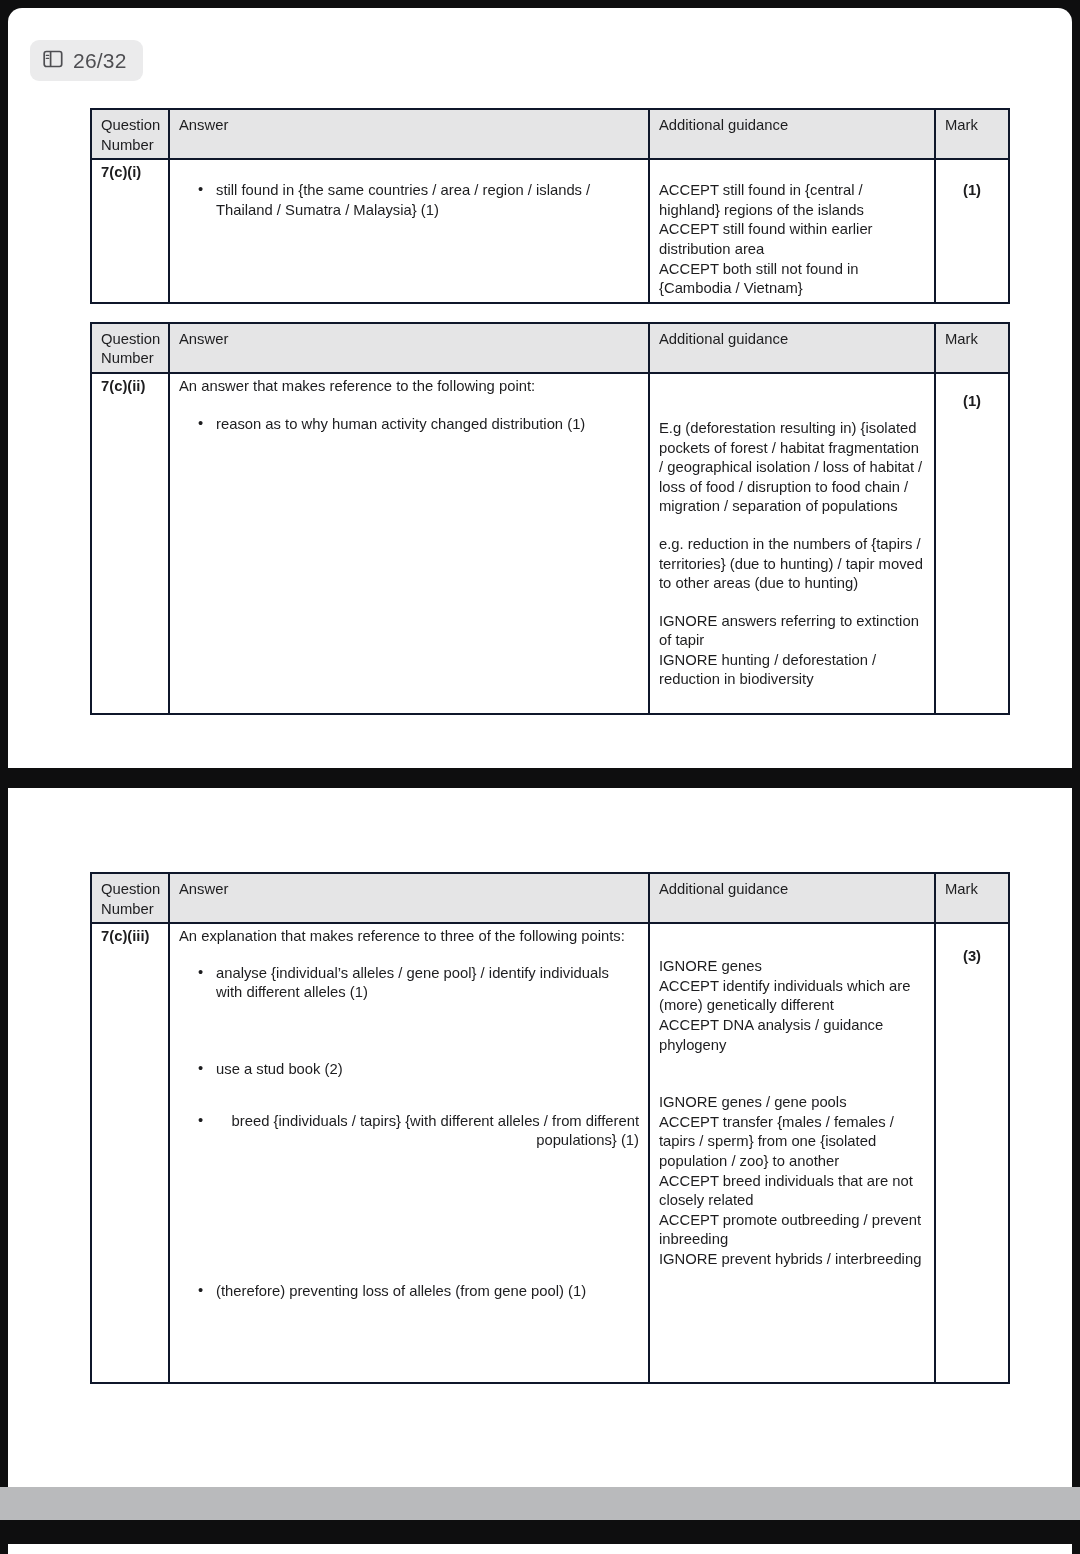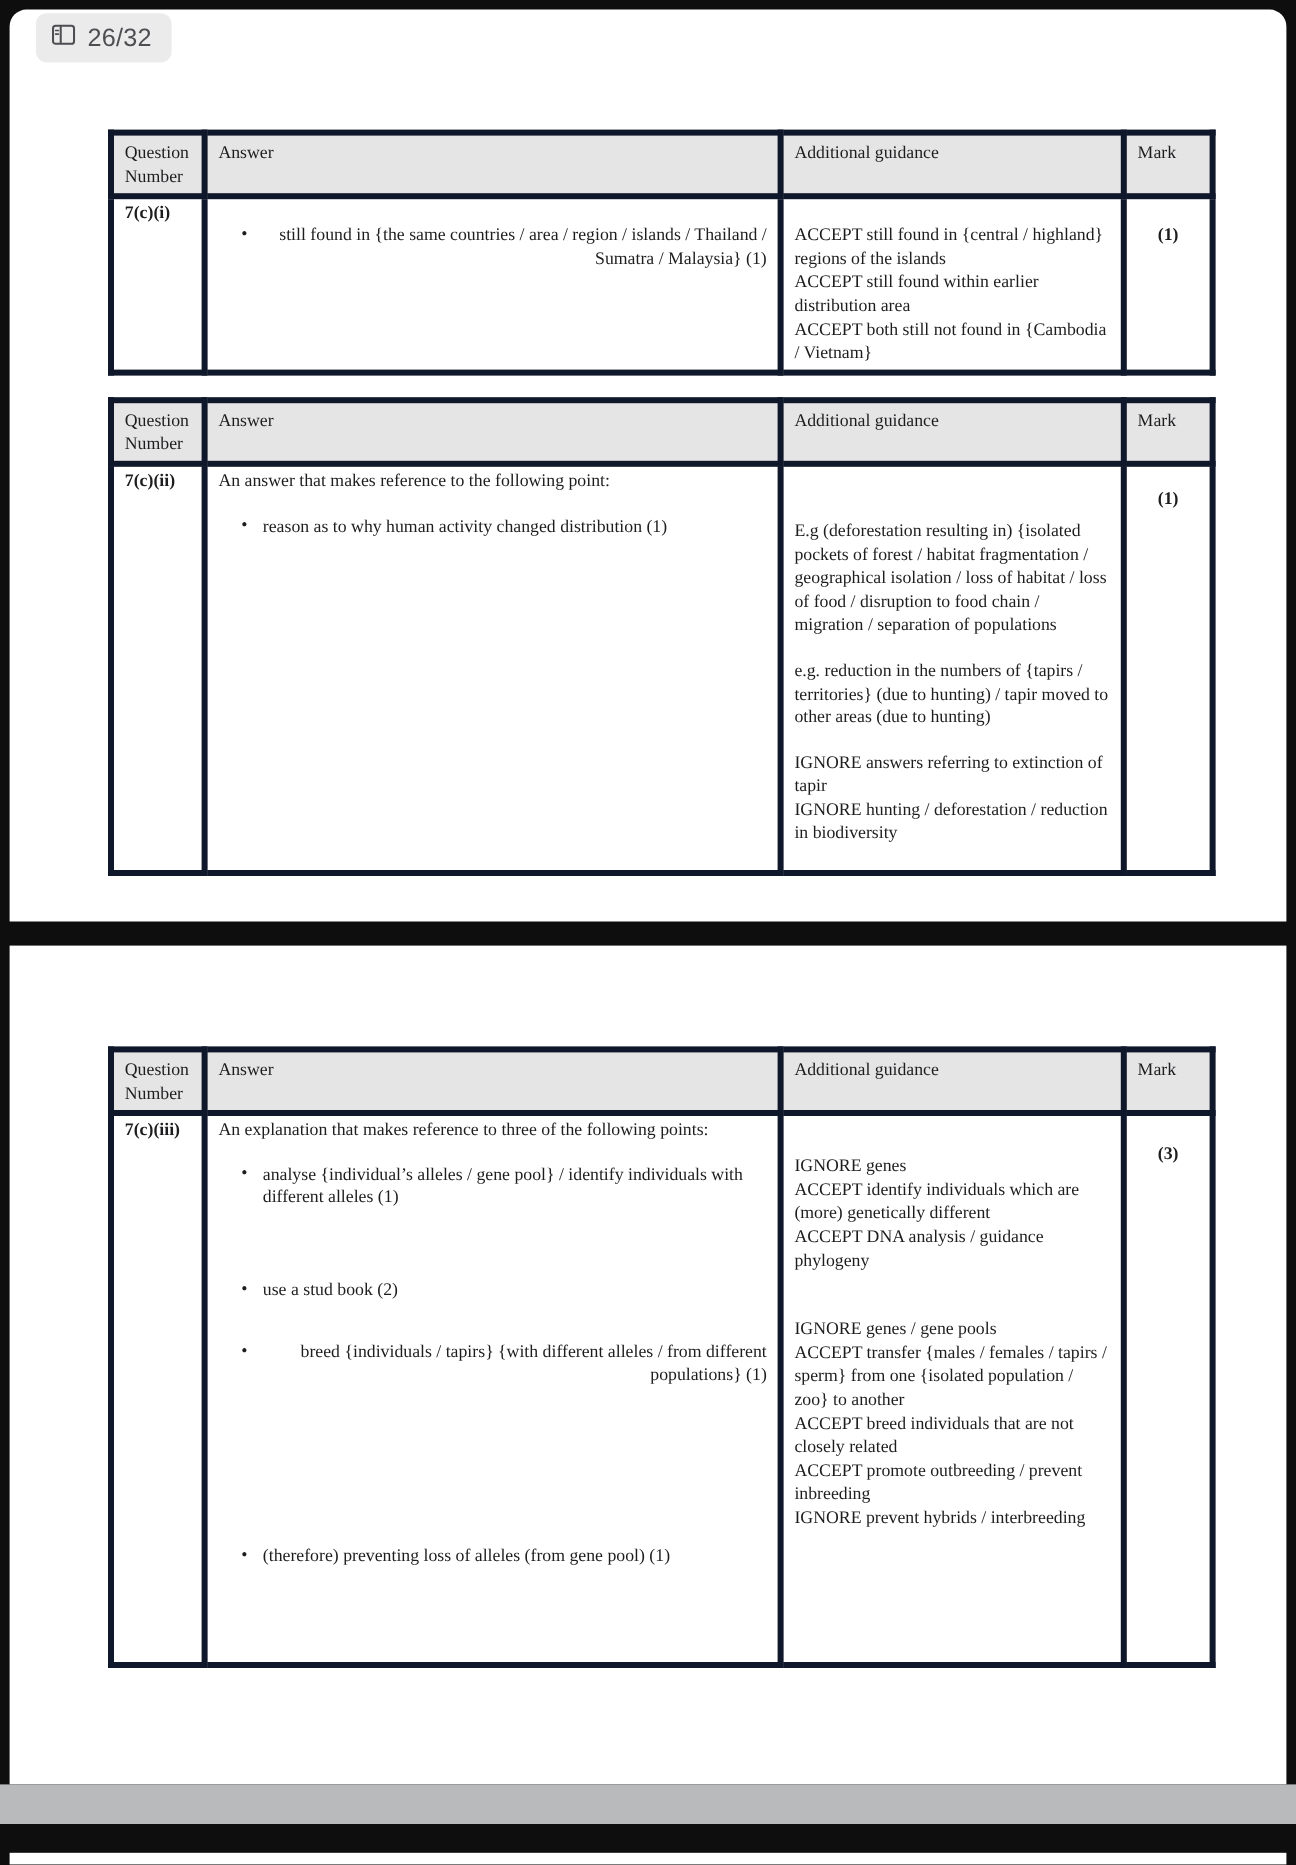--- a/index.html
+++ b/index.html
@@ -20,21 +20,21 @@
     background: #ffffff;
   }
   #page1 { top: 8px; height: 760px; border-radius: 14px 14px 0 0; }
   #page2 { top: 788px; height: 699px; }
   #gray-band { position: absolute; top: 1487px; left: 0; width: 1080px; height: 33px; background: #b9babc; }
   #page3-sliver { top: 1544px; height: 10px; }
 
   
   .badge {
     position: absolute;
-    top: 3px;
+    top: 32px;
     left: 22px;
     height: 41px;
     background: #ebebec;
     border-radius: 9px;
     display: flex;
     align-items: center;
     gap: 9px;
     padding: 0 16px 0 12px;
     cursor: pointer;
   }
@@ -45,43 +45,42 @@
   table.ms {
     border-collapse: collapse;
     table-layout: fixed;
     margin-left: 82px;
     width: 918px;
     font-size: 14.8px;
     line-height: 19.6px;
     color: #1d1d1f;
   }
   .ms th, .ms td {
-    border: 5px solid #0f172a;
+    border: 2px solid #0f172a;
     vertical-align: top;
     text-align: left;
     padding: 3px 9px;
     font-weight: 400;
-    font-family: Liberation Serif, serif;
   }
   .ms thead th { background: #e5e5e6; height: 40px; padding-top: 6px; }
   .col-q { width: 78px; }
   .col-a { width: 480px; }
   .col-g { width: 286px; }
   .col-m { width: 74px; }
 
   .qnum { font-weight: 700; }
   td.mark-cell { text-align: center; }
   .mark { font-weight: 700; }
 
   .bullet { position: relative; padding-left: 37px; }
   .bullet::before { content: "\2022"; position: absolute; left: 19px; top: -1px; }
 
   
   #t1 tbody tr { height: 133px; }
-  #t1 .answer-block { margin-top: 18px; text-align: right; }
+  #t1 .answer-block { margin-top: 18px; }
   #t1 .guidance-block { margin-top: 18px; }
   #t1 .mark { margin-top: 18px; }
 
   
   #t2 tbody tr { height: 341px; }
   #t2 .bullet { margin-top: 18px; }
   #t2 .guidance-block { margin-top: 42px; }
   #t2 .gpara { margin-top: 18px; }
   #t2 .gpara:first-child { margin-top: 0; }
   #t2 .mark { margin-top: 15px; }

